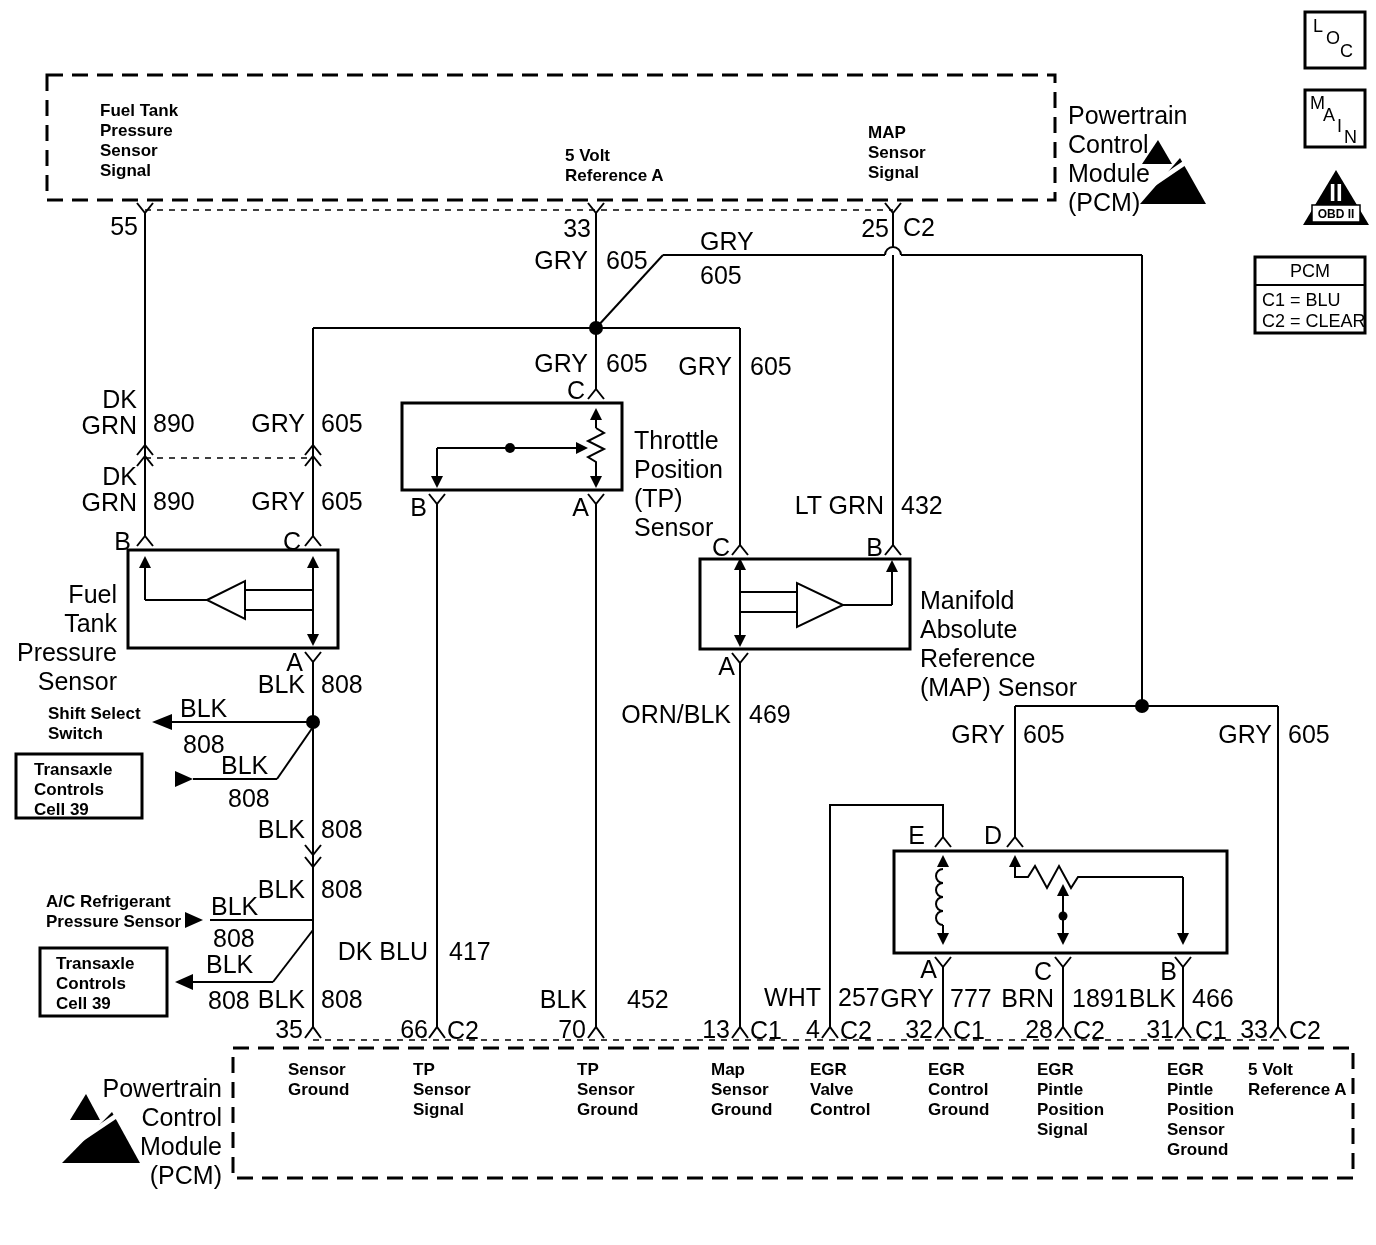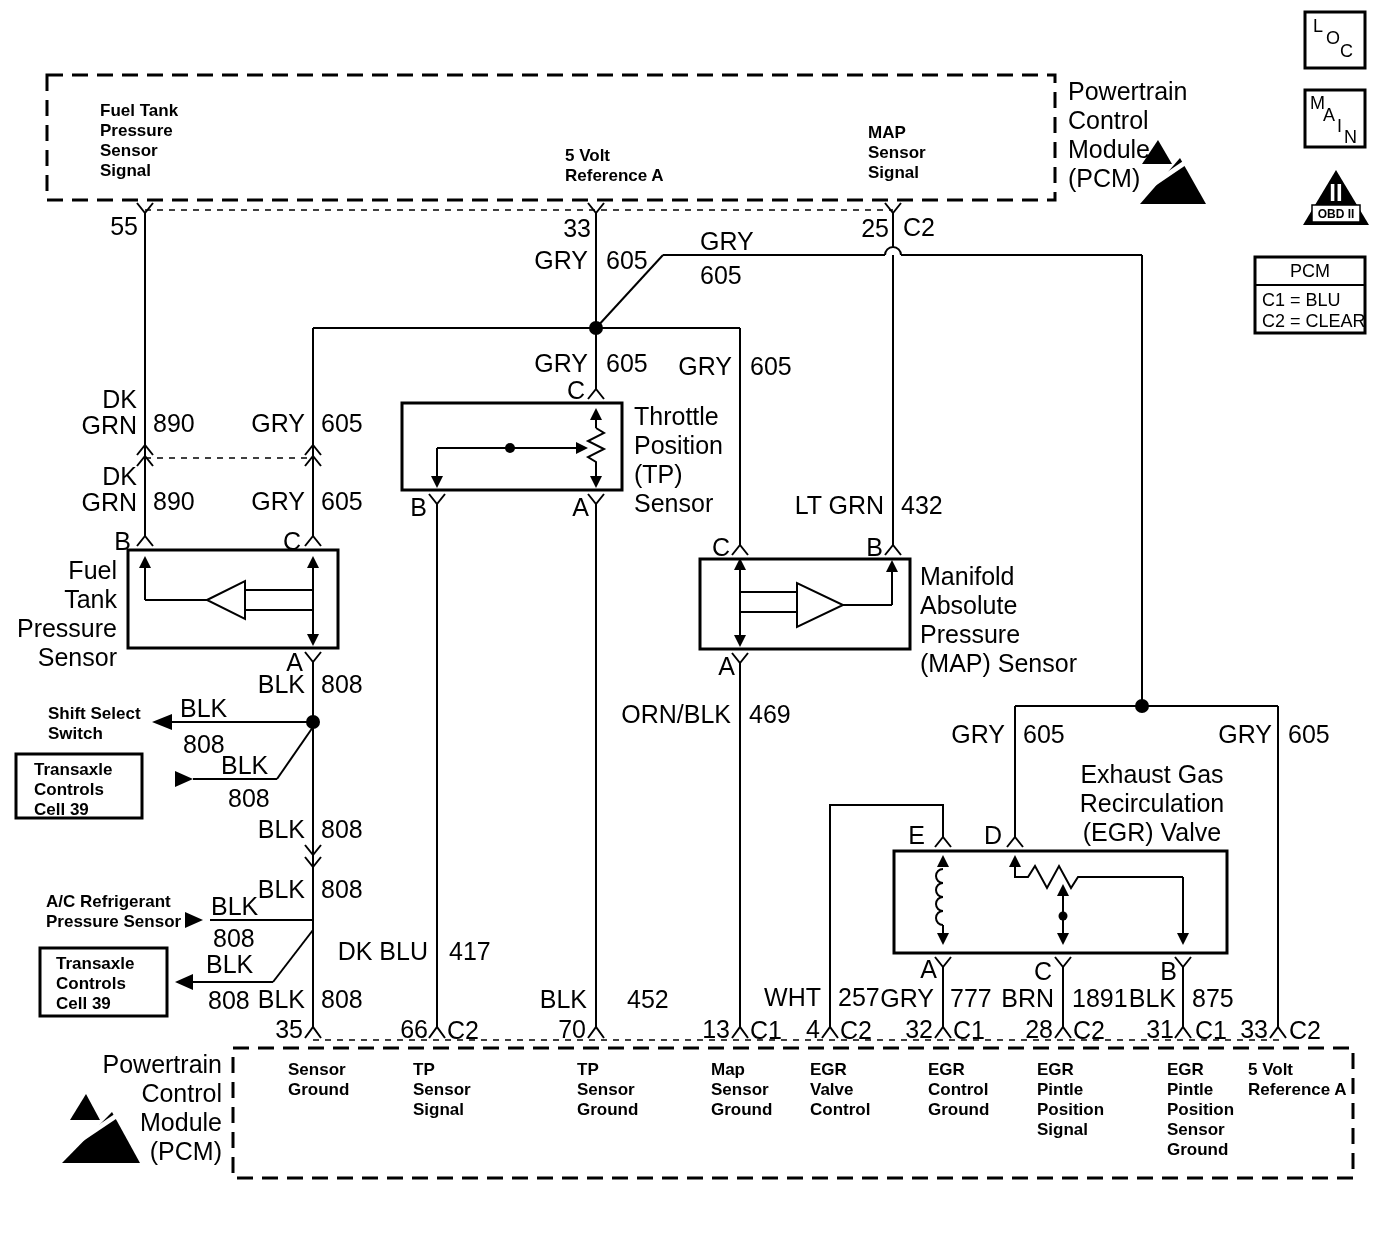--- a/index.html
+++ b/index.html
@@ -2,21 +2,21 @@
 <html><head>
 <meta charset="utf-8">
 <style>
   html,body{margin:0;padding:0;background:#fff;}
   .stage{position:relative;width:1376px;height:1245px;background:#ffffff;
          font-family:"Liberation Sans",sans-serif;color:#000;overflow:hidden;}
   .stage svg{position:absolute;left:0;top:0;}
   .t{position:absolute;white-space:pre-line;}
   .lbl{font-size:25px;line-height:26px;}
   .sm{font-size:17px;line-height:20px;font-weight:bold;}
-  .nm{font-size:25px;line-height:29px;}
+  .nm{font-size:25px;line-height:29px;margin-top:24px;}
   .bx{font-size:18px;line-height:19px;}
   .ra{transform:translateX(-100%);text-align:right;}
   .ca{transform:translateX(-50%);text-align:center;}
   .wh{color:#fff;font-weight:bold;}
   .tiny{font-size:12px;line-height:12px;font-weight:bold;}
 </style>
 </head>
 <body>
 
 <div class="stage">
@@ -305,41 +305,38 @@
 <div class="t lbl" style="left:627px;top:986px">452</div>
 <div class="t lbl ra" style="left:731px;top:701px">ORN/BLK</div>
 <div class="t lbl" style="left:749px;top:701px">469</div>
 <div class="t lbl ra" style="left:821px;top:984px">WHT</div>
 <div class="t lbl" style="left:838px;top:984px">257</div>
 <div class="t lbl ra" style="left:934px;top:985px">GRY</div>
 <div class="t lbl" style="left:950px;top:985px">777</div>
 <div class="t lbl ra" style="left:1054px;top:985px">BRN</div>
 <div class="t lbl" style="left:1072px;top:985px">1891</div>
 <div class="t lbl ra" style="left:1176px;top:985px">BLK</div>
-<div class="t lbl" style="left:1192px;top:985px">875</div>
+<div class="t lbl" style="left:1192px;top:985px">466</div>
 <div class="t lbl ra" style="left:1005px;top:721px">GRY</div>
 <div class="t lbl" style="left:1023px;top:721px">605</div>
 <div class="t lbl ra" style="left:1272px;top:721px">GRY</div>
 <div class="t lbl" style="left:1288px;top:721px">605</div>
 
 <div class="t nm ra" style="left:117px;top:556px">Fuel
 Tank
 Pressure
 Sensor</div>
 <div class="t nm" style="left:634px;top:402px">Throttle
 Position
 (TP)
 Sensor</div>
 <div class="t nm" style="left:920px;top:562px">Manifold
 Absolute
-Pressure
+Reference
 (MAP) Sensor</div>
-<div class="t nm ca" style="left:1152px;top:760px">Exhaust Gas
-Recirculation
-(EGR) Valve</div>
 
 <div class="t lbl ra" style="left:131px;top:528px">B</div>
 <div class="t lbl ra" style="left:301px;top:528px">C</div>
 <div class="t lbl ra" style="left:303px;top:649px">A</div>
 <div class="t lbl ra" style="left:585px;top:377px">C</div>
 <div class="t lbl ra" style="left:427px;top:494px">B</div>
 <div class="t lbl ra" style="left:589px;top:494px">A</div>
 <div class="t lbl ra" style="left:730px;top:534px">C</div>
 <div class="t lbl ra" style="left:883px;top:534px">B</div>
 <div class="t lbl ra" style="left:735px;top:653px">A</div>

